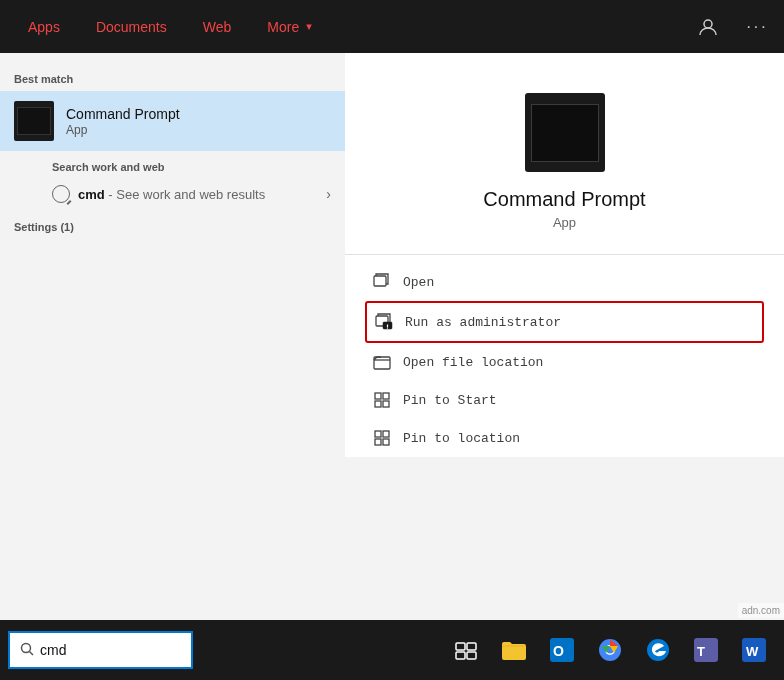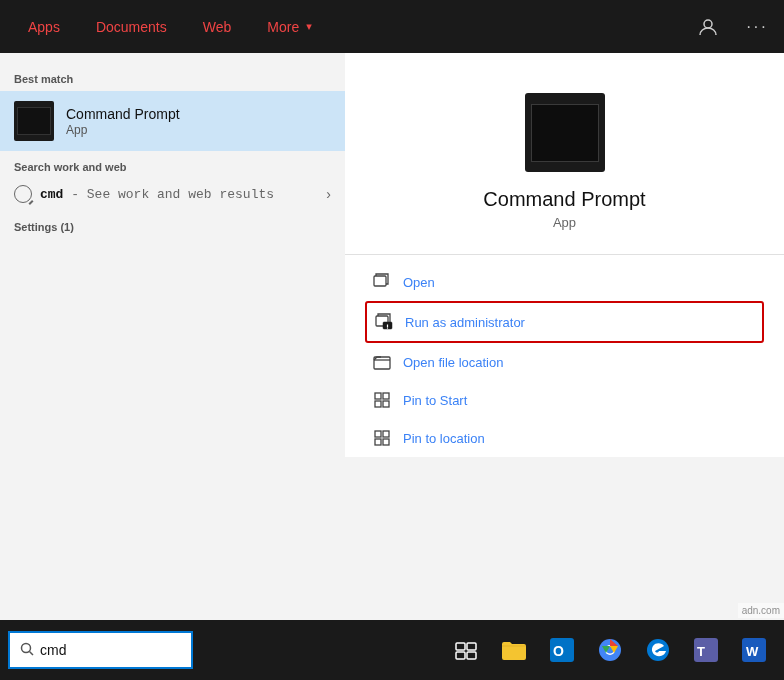--- a/index.html
+++ b/index.html
@@ -109,20 +109,21 @@
       color: #111;
     }
     .best-match-text .type {
       font-size: 12px;
       color: #555;
       margin-top: 1px;
     }
 
     .search-web-section {
       padding: 10px 14px 4px 14px;
+      margin-left: 38px;
     }
     .search-web-label {
       font-size: 11px;
       font-weight: 600;
       color: #555;
       margin-bottom: 6px;
     }
     .search-web-item {
       display: flex;
       align-items: center;
@@ -147,21 +148,20 @@
       height: 5px;
       background: #666;
       position: absolute;
       bottom: -3px;
       right: -1px;
       transform: rotate(45deg);
     }
     .search-web-text {
       font-size: 13px;
       color: #111;
-      font-family: Liberation Mono, monospace;
     }
     .search-web-text .query {
       font-weight: 600;
     }
     .search-web-text .desc {
       color: #666;
       font-weight: 400;
     }
     .chevron-right {
       margin-left: auto;
@@ -238,21 +238,22 @@
       border-radius: 2px;
       position: relative;
     }
     .action-item.highlighted {
       border: 2px solid #cc0000;
       border-radius: 3px;
     }
 
     .action-item-text {
       font-size: 13px;
-      color: #3b82f6;
+      color: #404040;
+      font-family: Liberation Mono, monospace;
     }
 
     
     .action-icon {
       width: 18px;
       height: 18px;
       flex-shrink: 0;
       display: flex;
       align-items: center;
       justify-content: center;

